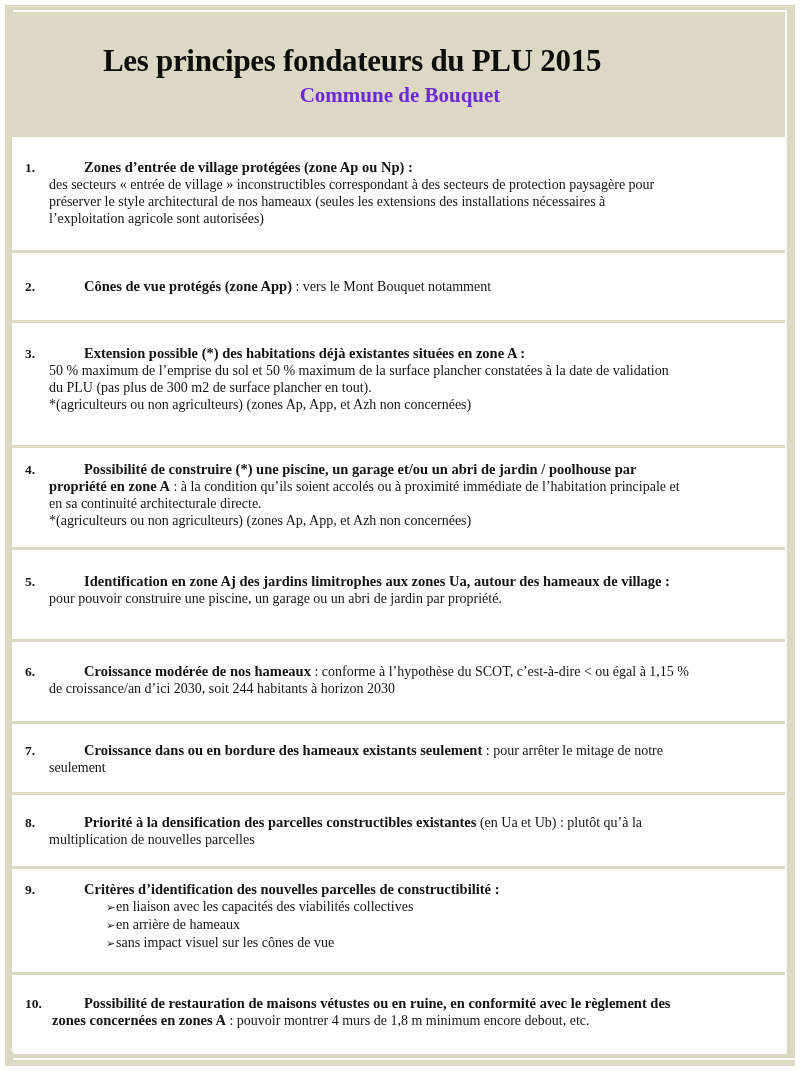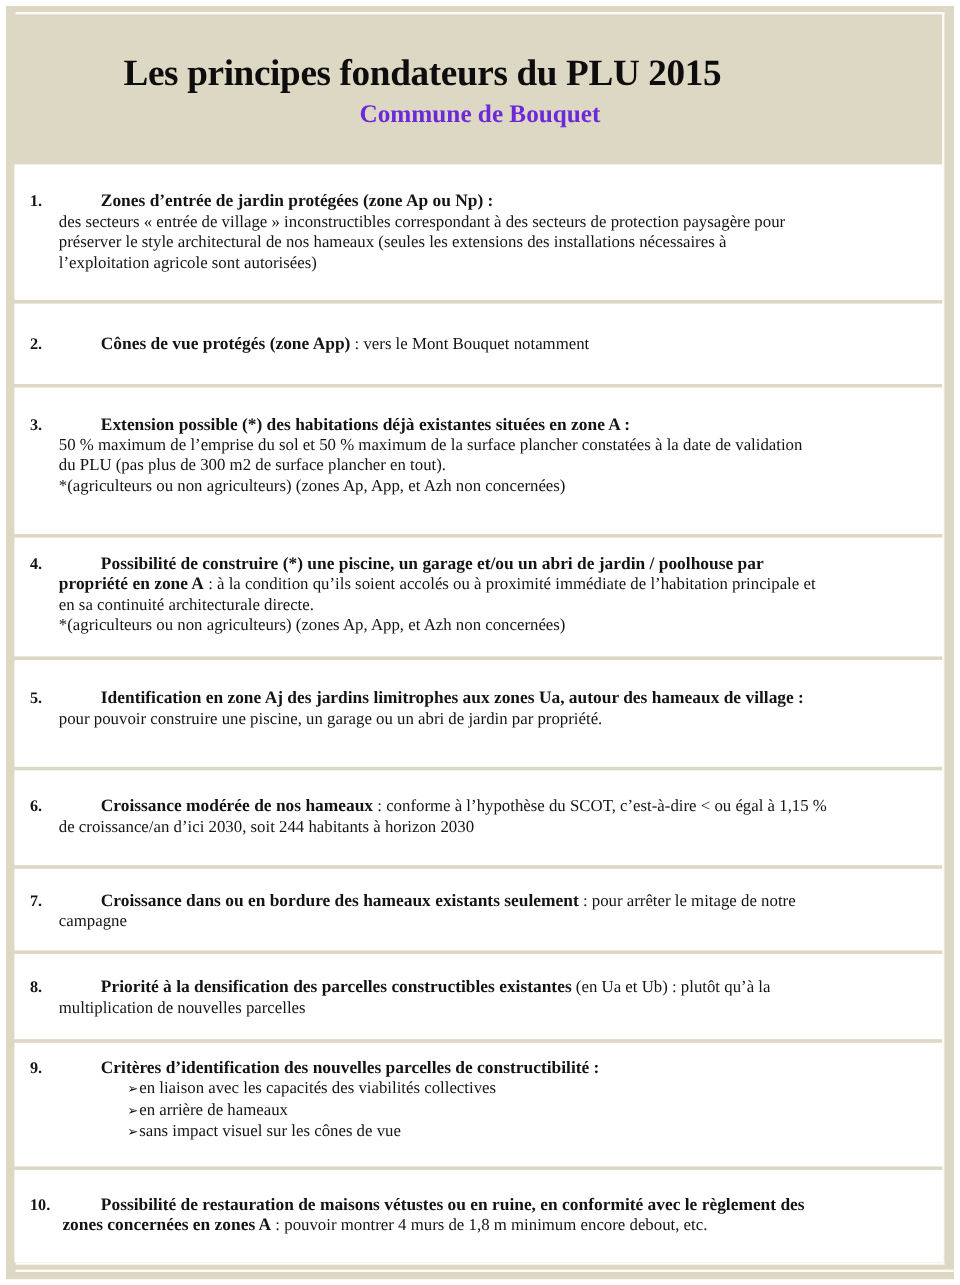--- a/index.html
+++ b/index.html
@@ -126,21 +126,21 @@
   <div class="frame-inner-line"></div>
 
   <div class="header">
     <div class="title">Les principes fondateurs du PLU 2015</div>
     <div class="subtitle">Commune de Bouquet</div>
   </div>
 
   <div class="box" style="top:132px; height:113px; padding-top:22px;">
     <div class="row">
       <span class="num">1.</span>
-      <div class="head-line"><span class="bold">Zones d’entrée de jardin protégées (zone Ap ou Np) :</span></div>
+      <div class="head-line"><span class="bold">Zones d’entrée de village protégées (zone Ap ou Np) :</span></div>
     </div>
     <div class="body-line">des secteurs « entrée de village » inconstructibles correspondant à des secteurs de protection paysagère pour</div>
     <div class="body-line">préserver le style architectural de nos hameaux (seules les extensions des installations nécessaires à</div>
     <div class="body-line">l’exploitation agricole sont autorisées)</div>
   </div>
 
   <div class="box" style="top:248px; height:67px; padding-top:25px;">
     <div class="row">
       <span class="num">2.</span>
       <div class="head-line"><span class="bold">Cônes de vue protégés (zone App)</span><span class="normal"> : vers le Mont Bouquet notamment</span></div>
@@ -181,21 +181,21 @@
       <div class="head-line"><span class="bold">Croissance modérée de nos hameaux</span><span class="normal"> : conforme à l’hypothèse du SCOT, c’est-à-dire &lt; ou égal à 1,15 %</span></div>
     </div>
     <div class="body-line">de croissance/an d’ici 2030, soit 244 habitants à horizon 2030</div>
   </div>
 
   <div class="box" style="top:719px; height:68px; padding-top:18px;">
     <div class="row">
       <span class="num">7.</span>
       <div class="head-line"><span class="bold">Croissance dans ou en bordure des hameaux existants seulement</span><span class="normal"> : pour arrêter le mitage de notre</span></div>
     </div>
-    <div class="body-line">campagne</div>
+    <div class="body-line">seulement</div>
   </div>
 
   <div class="box" style="top:790px; height:71px; padding-top:19px;">
     <div class="row">
       <span class="num">8.</span>
       <div class="head-line"><span class="bold">Priorité à la densification des parcelles constructibles existantes</span><span class="normal"> (en Ua et Ub) : plutôt qu’à la</span></div>
     </div>
     <div class="body-line">multiplication de nouvelles parcelles</div>
   </div>
 

